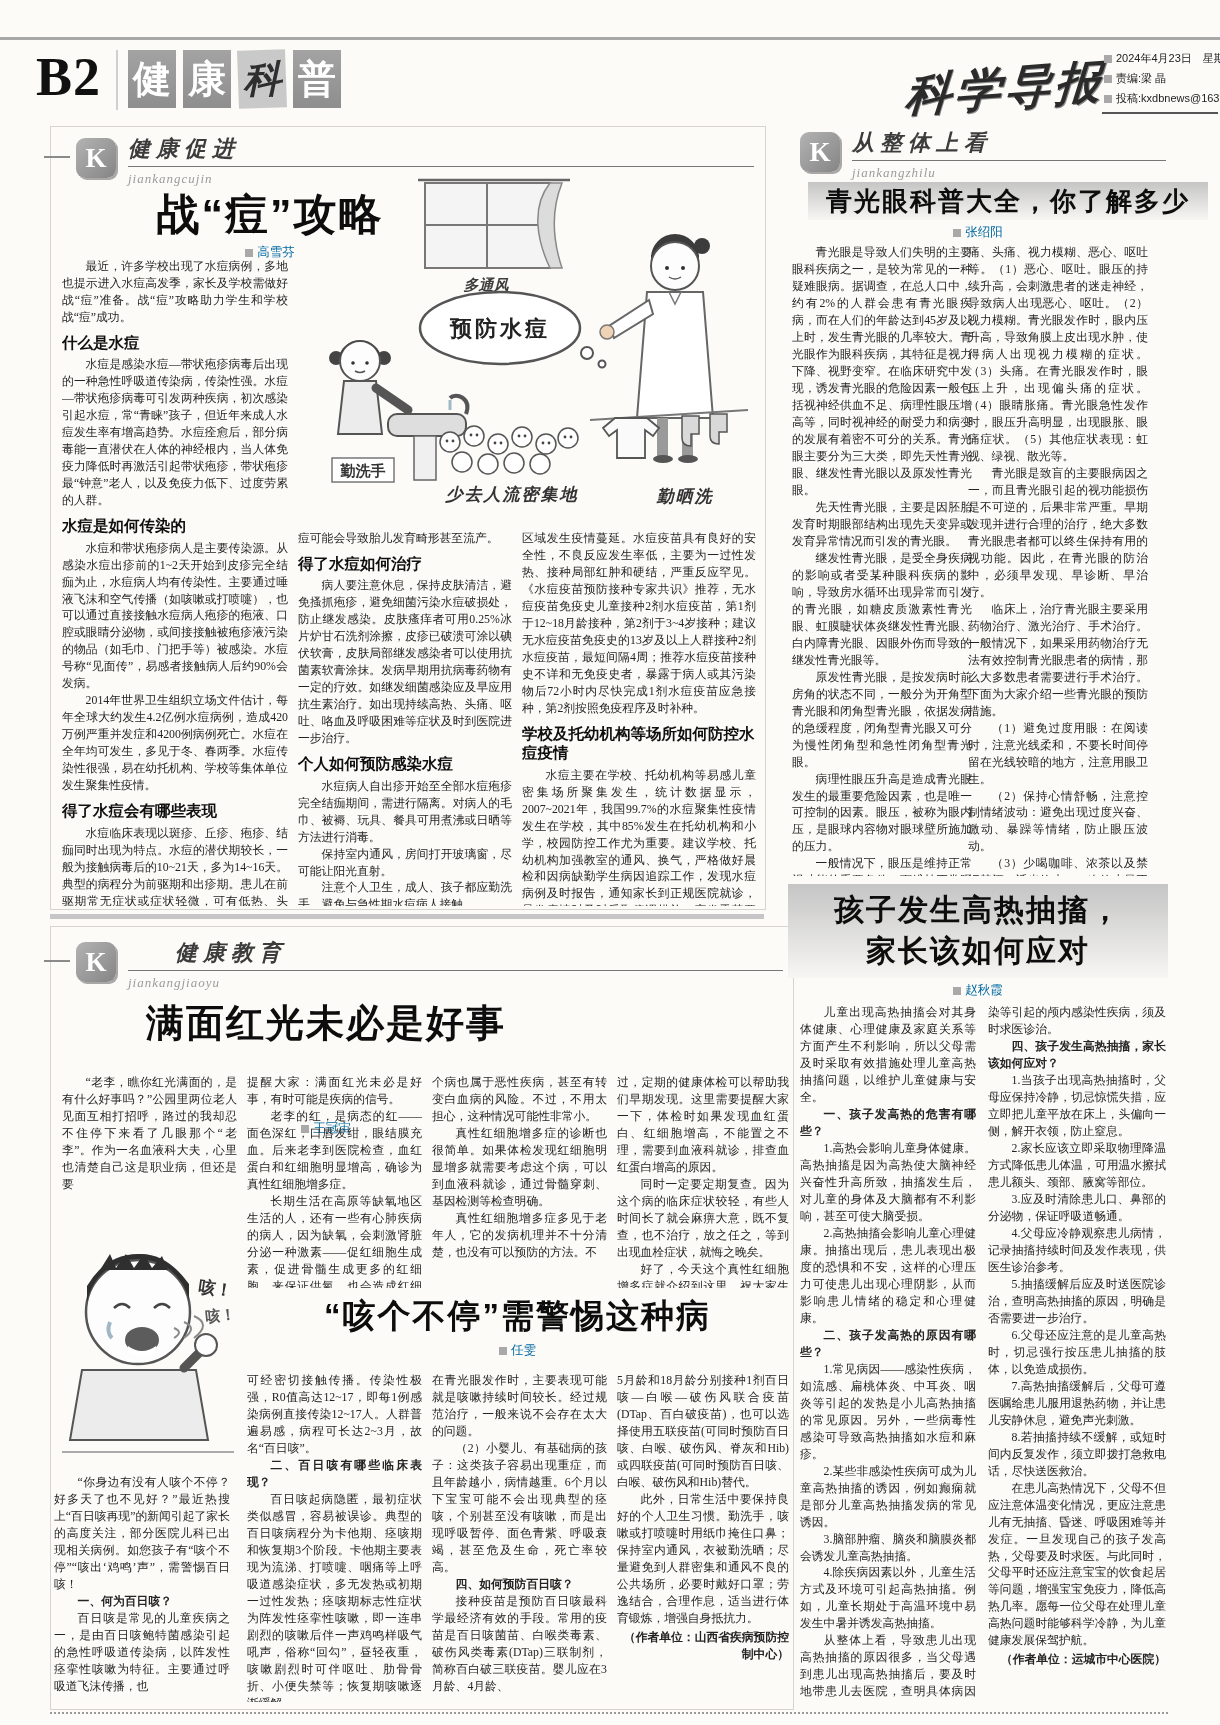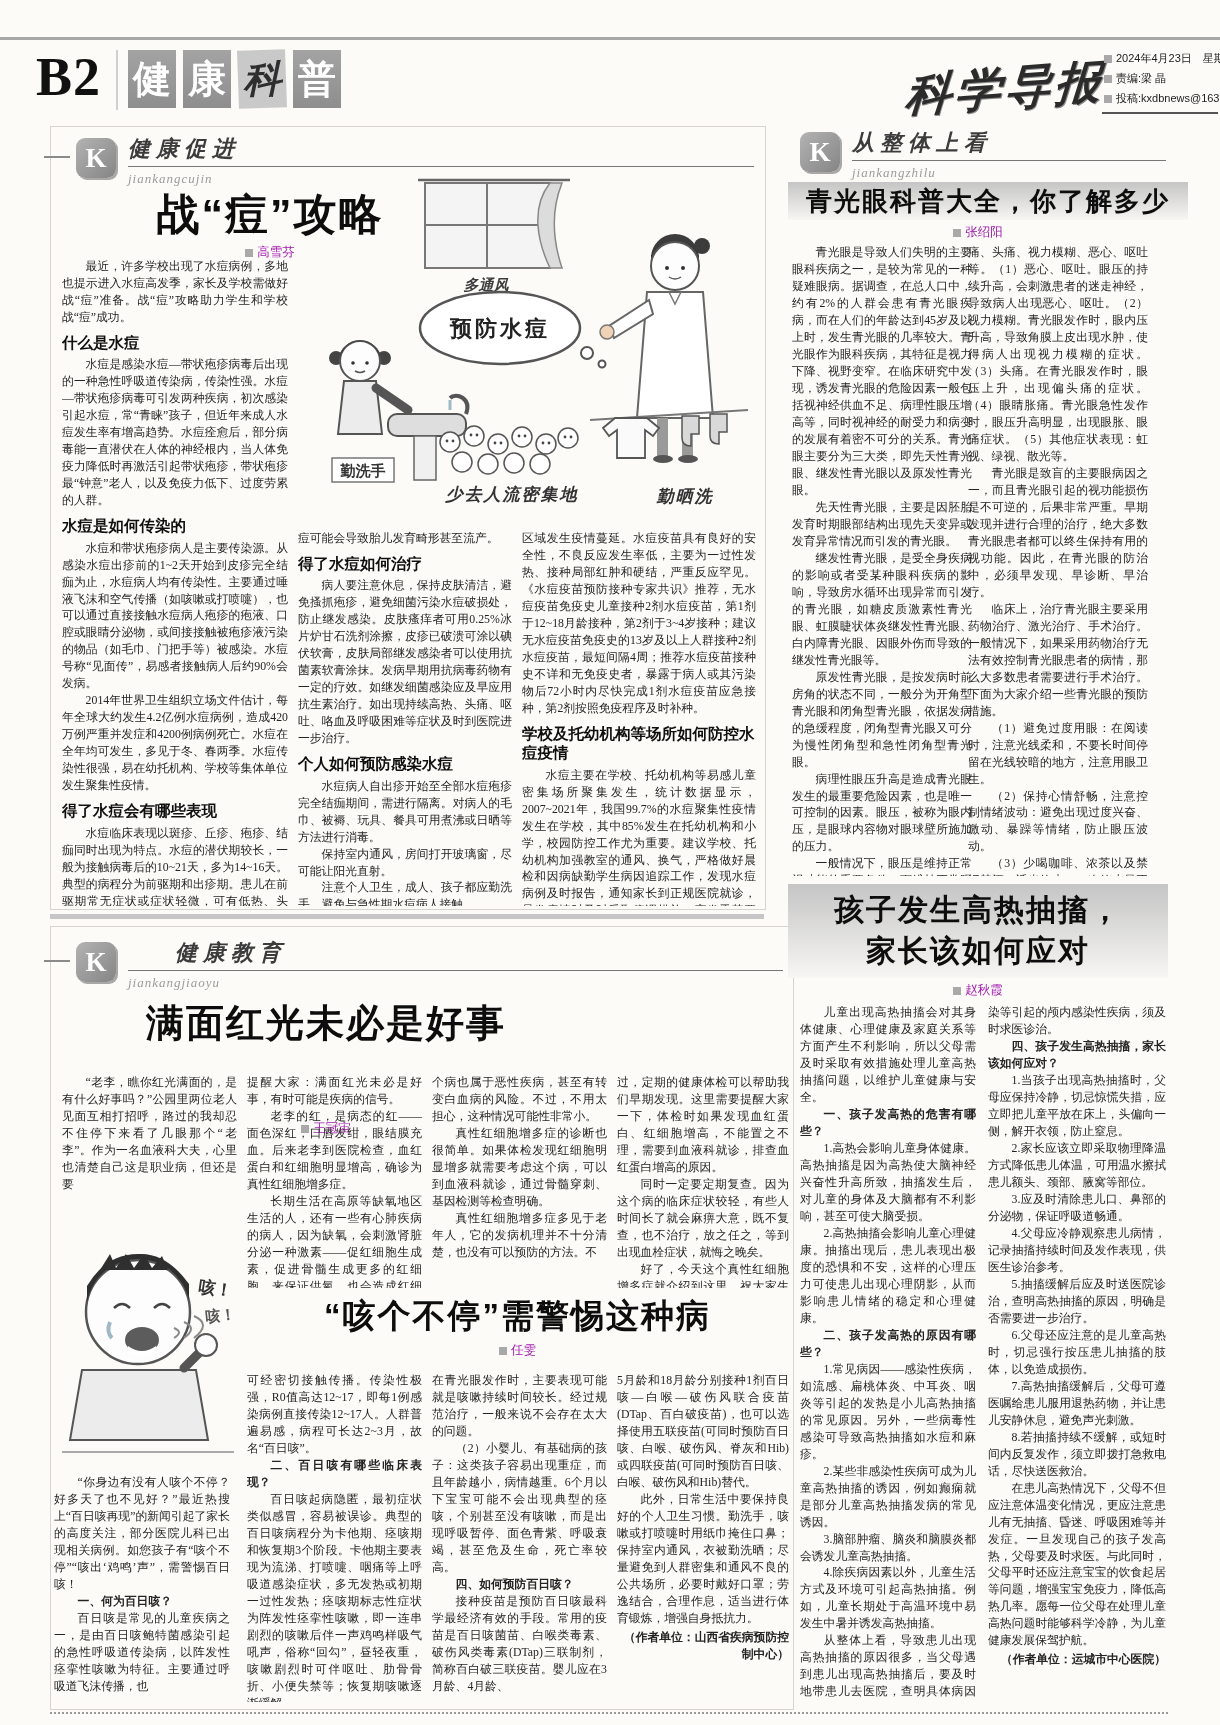--- a/index.html
+++ b/index.html
@@ -24,21 +24,21 @@
          color:#fff;font-family:"Liberation Serif","DejaVu Serif",serif;font-weight:bold;font-size:27px;
          display:flex;align-items:center;justify-content:center;box-shadow:2px 2px 0 rgba(100,100,100,.55);}
   .sec-title{position:absolute;font-family:"Liberation Serif","DejaVu Serif",serif;font-weight:bold;font-style:italic;
          font-size:22px;color:#3c3c3c;letter-spacing:6px;white-space:nowrap;text-align:center;}
   .sec-pinyin{position:absolute;font-family:"Liberation Serif","DejaVu Serif",serif;font-style:italic;
          font-size:13px;color:#9b9b9b;letter-spacing:1px;}
   
   .headline{position:absolute;text-align:center;font-family:"Liberation Sans","DejaVu Sans",sans-serif;
          font-weight:bold;color:#0d0d0d;letter-spacing:2px;white-space:nowrap;}
   .byline{position:absolute;text-align:center;font-family:"Liberation Sans","DejaVu Sans",sans-serif;
-         font-size:12.5px;color:#a21caf;}
+         font-size:12.5px;color:#0369a1;}
   .band{position:absolute;background:linear-gradient(#c5c5c5,#f7f6f3);display:flex;flex-direction:column;
          align-items:center;justify-content:center;}
   .band .headline{position:static;white-space:nowrap;}
   
   .col{position:absolute;overflow:hidden;font-size:11.8px;line-height:1.44;color:#242424;}
   .t-p{text-indent:2em;text-align:justify;margin:0;}
   .t-c{text-align:justify;margin:0;}
   .t-h{font-family:"Liberation Sans","DejaVu Sans",sans-serif;font-weight:bold;font-size:15.5px;
        color:#0f0f0f;margin:7px 0 4px 0;text-align:left;line-height:1.25;}
   .t-b{font-family:"Liberation Sans","DejaVu Sans",sans-serif;font-weight:bold;text-indent:2em;text-align:justify;margin:0;}
@@ -276,21 +276,21 @@
       <div class="t-c">5月龄和18月龄分别接种1剂百日咳—白喉—破伤风联合疫苗(DTap、百白破疫苗)，也可以选择使用五联疫苗(可同时预防百日咳、白喉、破伤风、脊灰和Hib)或四联疫苗(可同时预防百日咳、白喉、破伤风和Hib)替代。</div>
       <div class="t-p">此外，日常生活中要保持良好的个人卫生习惯。勤洗手，咳嗽或打喷嚏时用纸巾掩住口鼻；保持室内通风，衣被勤洗晒；尽量避免到人群密集和通风不良的公共场所，必要时戴好口罩；劳逸结合，合理作息，适当进行体育锻炼，增强自身抵抗力。</div>
       <div class="t-r">（作者单位：山西省疾病预防控制中心）</div>
     </div>
 
   <div class="klogo" style="left:800px;top:132px;">K</div>
   <div class="sec-title" style="left:852px;top:128px;">从整体上看</div>
   <div class="rule" style="left:852px;top:160px;width:314px;height:1px;background:#777;"></div>
   <div class="sec-pinyin" style="left:852px;top:165px;">jiankangzhilu</div>
 
-  <div class="band" style="left:788px;top:182px;width:400px;height:38px;">
+  <div class="band" style="left:808px;top:182px;width:400px;height:38px;">
     <div class="headline" style="font-size:26px;">青光眼科普大全，你了解多少</div>
   </div>
   <div class="byline" style="left:788px;top:224px;width:380px;"><span class="sq"></span><span>张绍阳</span></div>
   <div class="col" style="left:792px;top:244px;width:180px;height:632px;">
       <div class="t-p">青光眼是导致人们失明的主要眼科疾病之一，是较为常见的一种疑难眼病。据调查，在总人口中，约有2%的人群会患有青光眼疾病，而在人们的年龄达到45岁及以上时，发生青光眼的几率较大。青光眼作为眼科疾病，其特征是视力下降、视野变窄。在临床研究中发现，诱发青光眼的危险因素一般包括视神经供血不足、病理性眼压增高等，同时视神经的耐受力和病变的发展有着密不可分的关系。青光眼主要分为三大类，即先天性青光眼、继发性青光眼以及原发性青光眼。</div>
       <div class="t-p">先天性青光眼，主要是因胚胎发育时期眼部结构出现先天变异或发育异常情况而引发的青光眼。</div>
       <div class="t-p">继发性青光眼，是受全身疾病的影响或者受某种眼科疾病的影响，导致房水循环出现异常而引发的青光眼，如糖皮质激素性青光眼、虹膜睫状体炎继发性青光眼、白内障青光眼、因眼外伤而导致的继发性青光眼等。</div>
       <div class="t-p">原发性青光眼，是按发病时前房角的状态不同，一般分为开角型青光眼和闭角型青光眼，依据发病的急缓程度，闭角型青光眼又可分为慢性闭角型和急性闭角型青光眼。</div>
       <div class="t-p">病理性眼压升高是造成青光眼发生的最重要危险因素，也是唯一可控制的因素。眼压，被称为眼内压，是眼球内容物对眼球壁所施加的压力。</div>
       <div class="t-p">一般情况下，眼压是维持正常视功能的重要条件。而维持正常眼压需要房水生成率、房水排出率及眼内容物的动态平衡，一旦某项要素发生改变，就会导致眼压发生变化，严重时甚至引起病理性眼压升高。</div>

